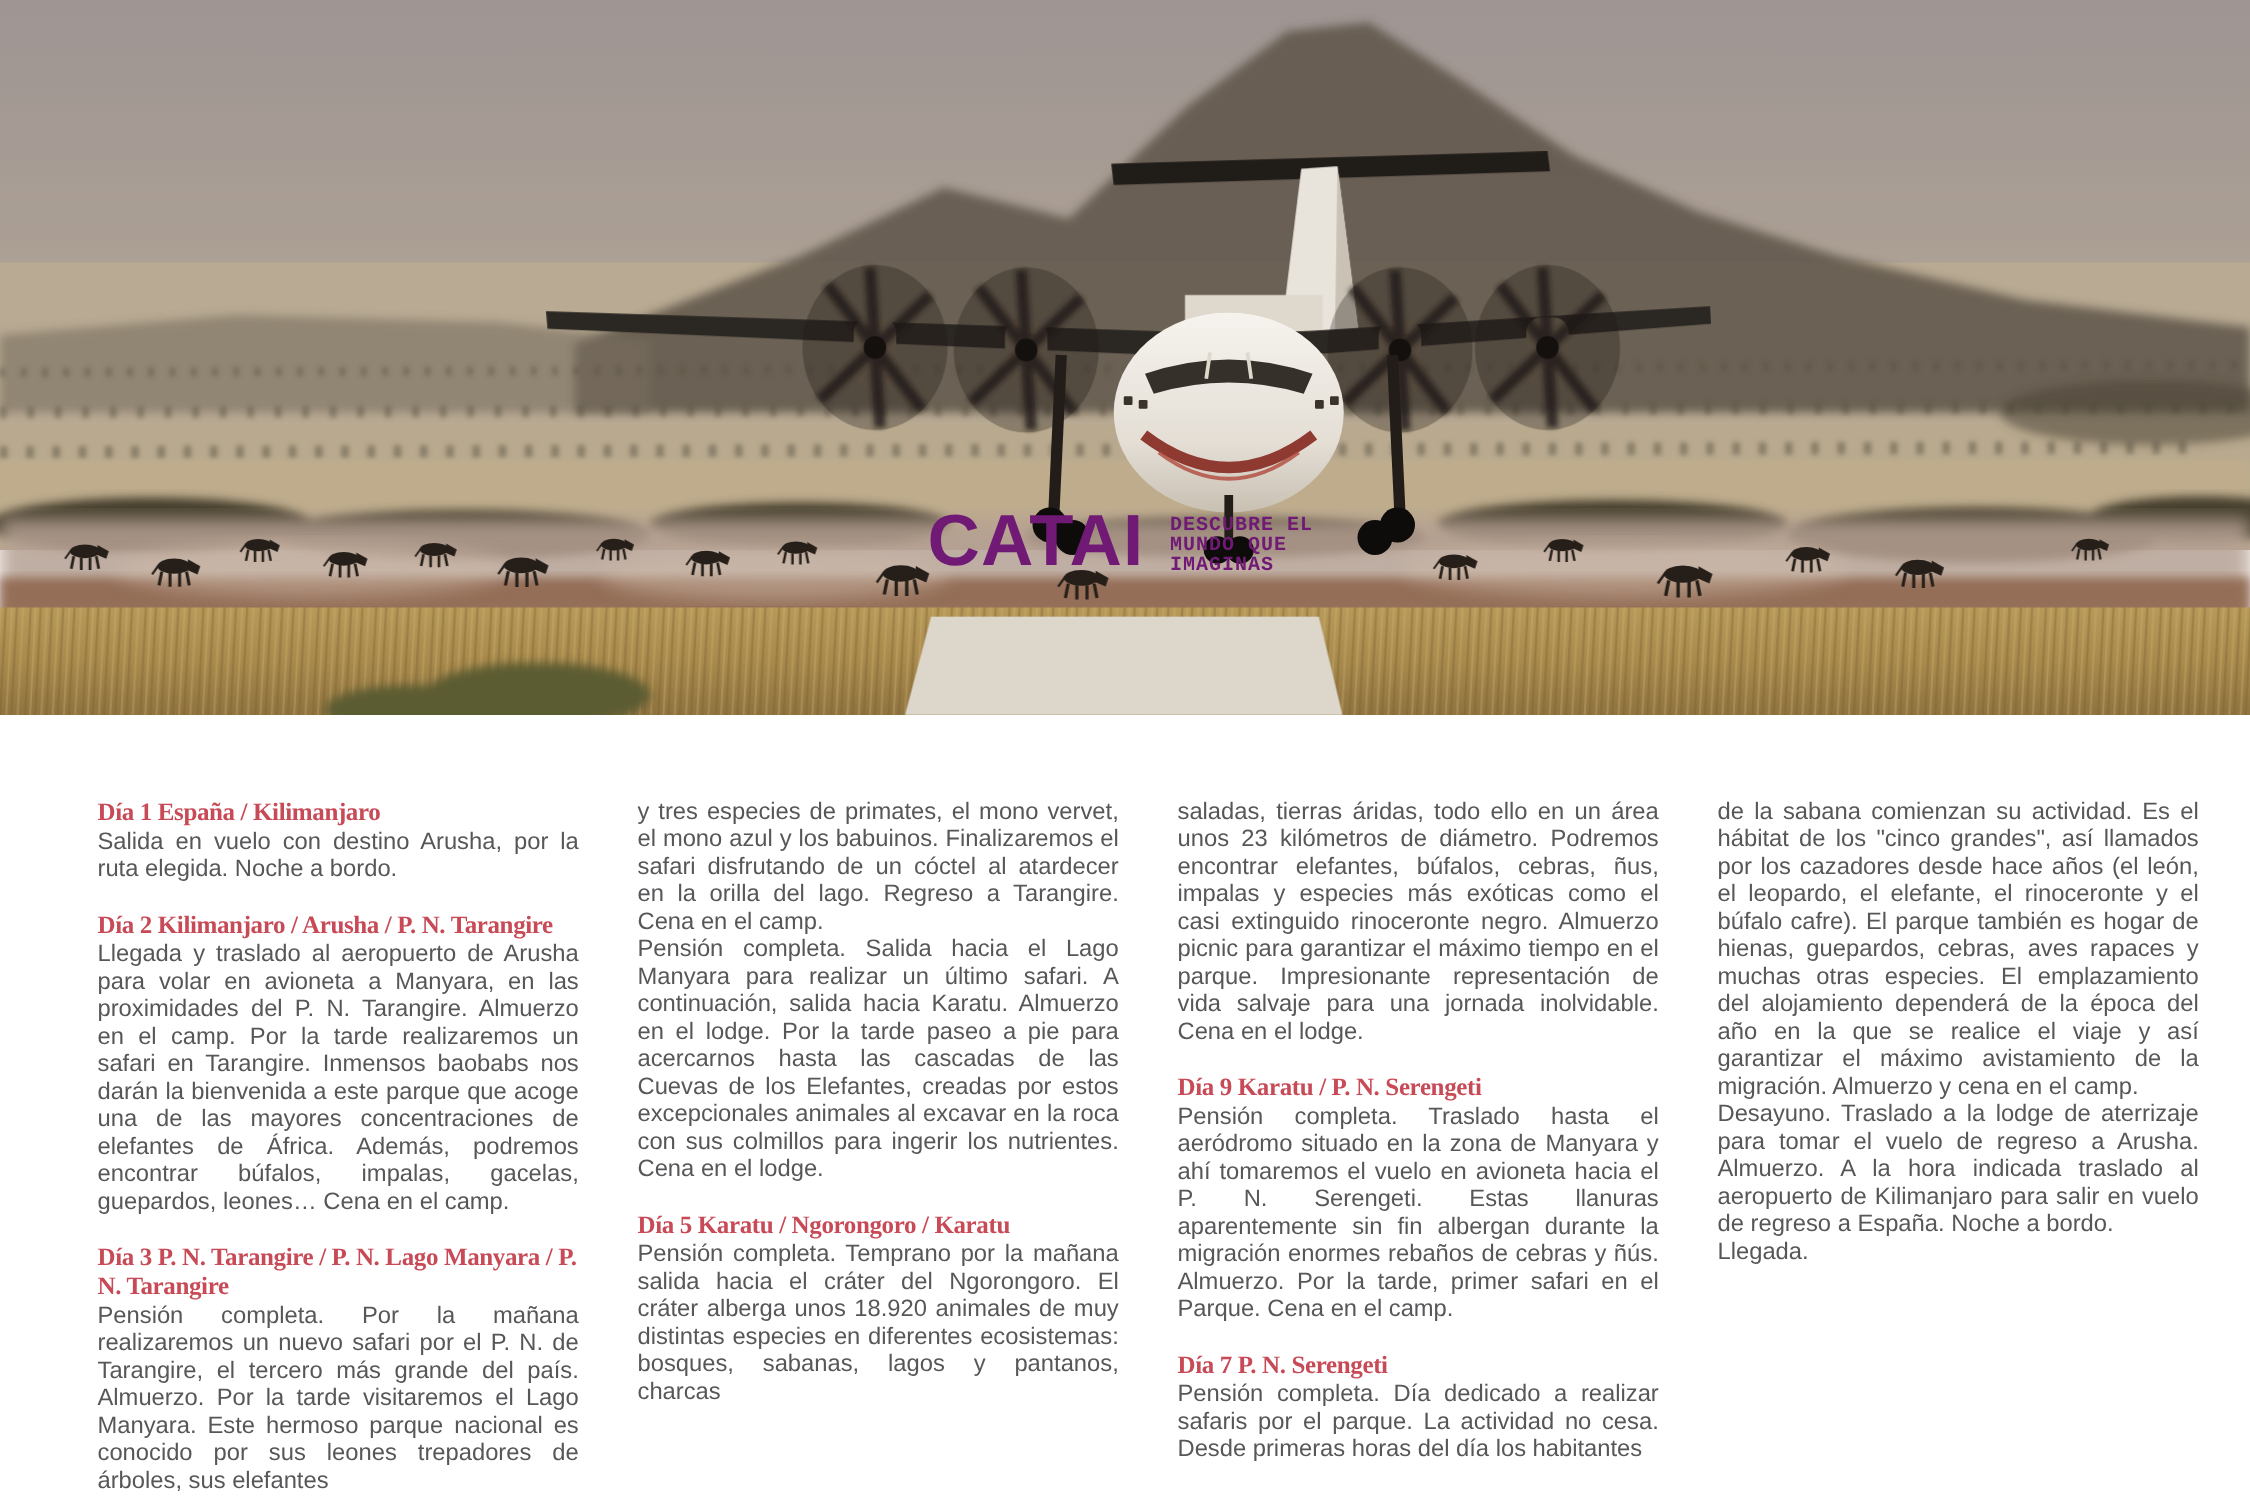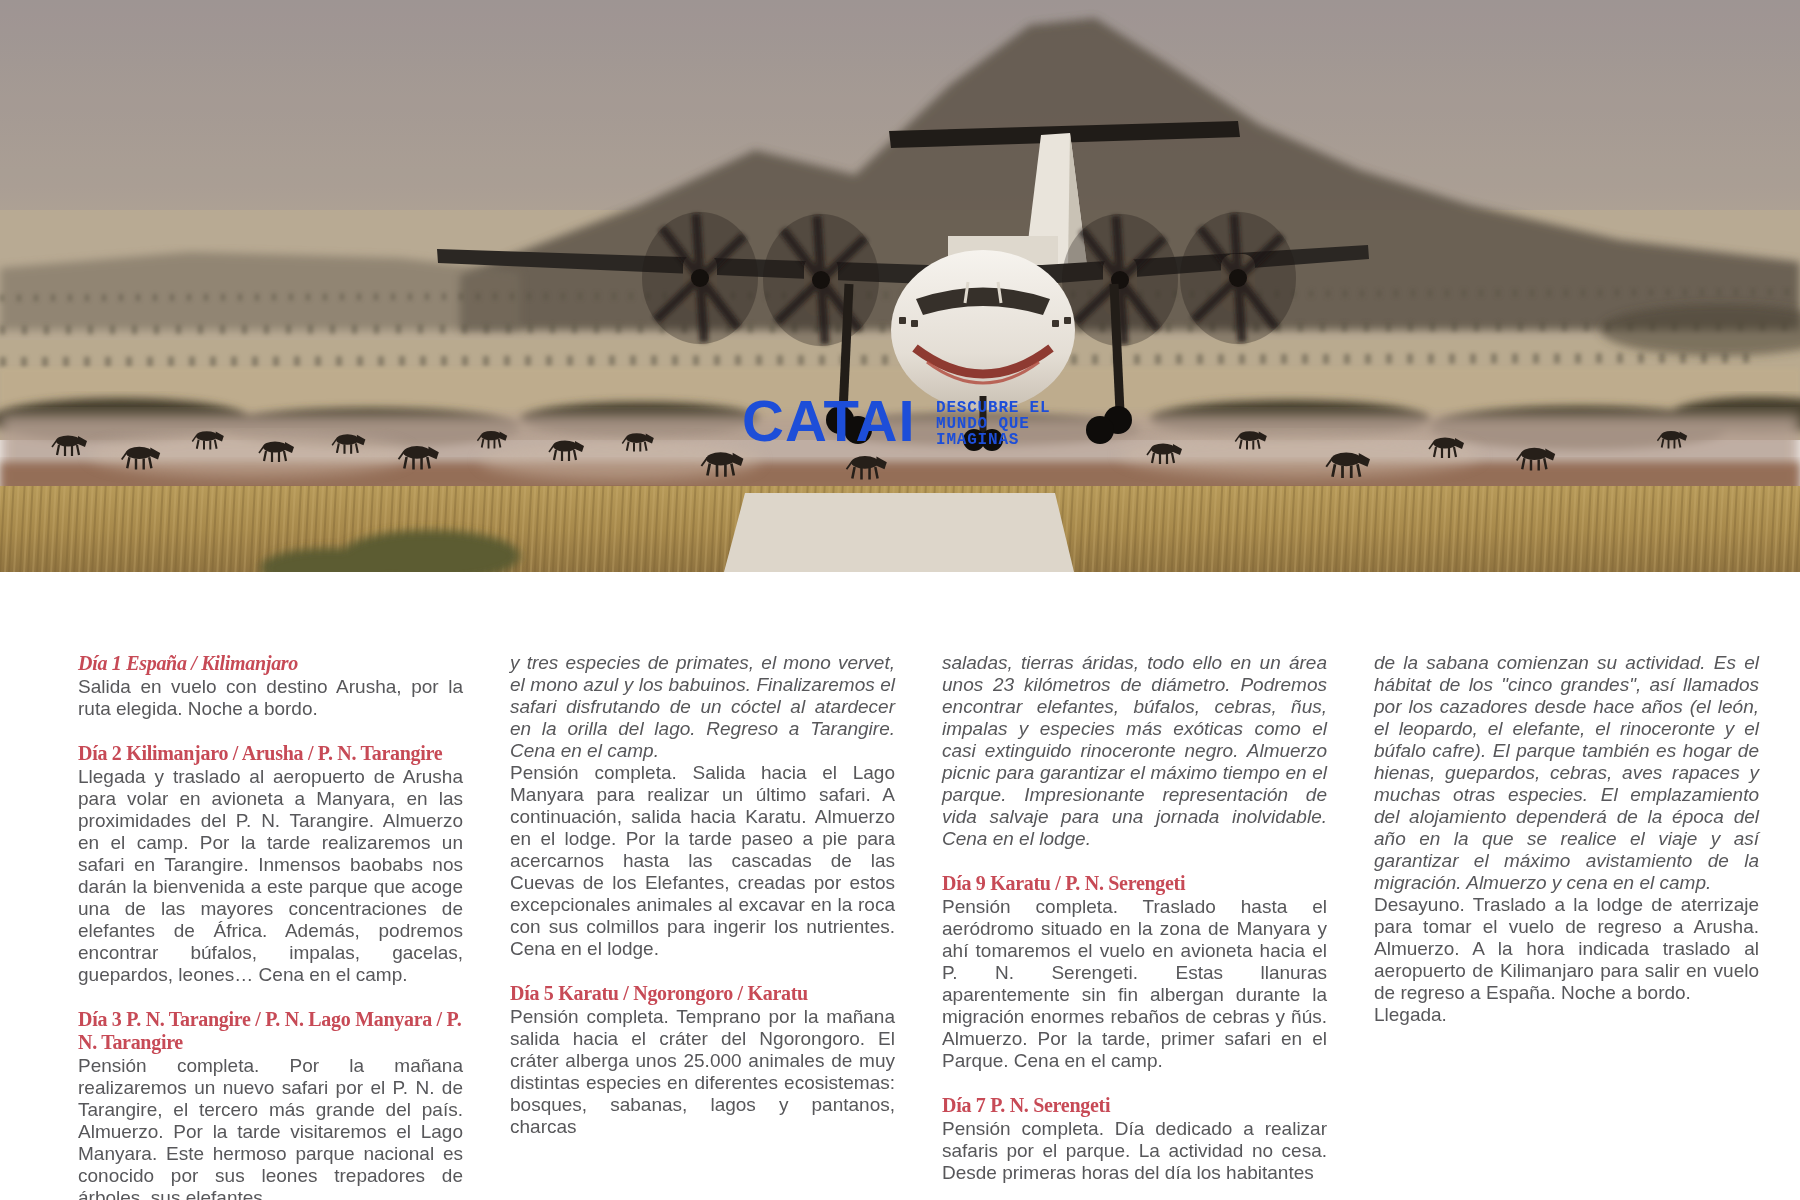--- a/index.html
+++ b/index.html
@@ -1,35 +1,35 @@
 <!DOCTYPE html>
 <html lang="es"><head>
 <meta charset="utf-8">
 <style>
   html,body{margin:0;padding:0;background:#ffffff;}
   .page{position:relative;width:1800px;height:1200px;overflow:hidden;background:#ffffff;
         font-family:"Liberation Sans",sans-serif;}
   
   .hero{position:absolute;left:0;top:0;width:1800px;height:572px;overflow:hidden;}
   .hero svg{display:block;}
-  .logo-block{position:absolute;left:742px;top:392px;color:#1d4ed8;}
+  .logo-block{position:absolute;left:742px;top:404px;color:#701a75;}
   .logo-text{font-size:58px;font-weight:bold;line-height:1;letter-spacing:1px;
              font-family:"Liberation Sans",sans-serif;}
   .tagline{position:absolute;left:194px;top:8px;width:140px;}
   .tagline span{display:block;font-size:16px;line-height:16px;font-weight:bold;letter-spacing:0.8px;font-family:Liberation Mono, monospace;}
   .runway-trapezoid{position:absolute;left:724px;top:493px;width:350px;height:79px;
                     background:#ddd6ca;clip-path:polygon(21px 0,331px 0,350px 79px,0 79px);}
   
   .itinerary{position:absolute;left:78px;top:636px;width:1681px;display:flex;gap:47px;}
   .col{width:385px;color:#57575a;font-size:19px;line-height:22px;text-align:justify;
        hyphens:auto;-webkit-hyphens:auto;}
   .col p{margin:0;}
   .col h3{font-family:"Liberation Serif",serif;font-weight:bold;font-size:20px;line-height:23px;
           letter-spacing:-0.3px;color:#c74a56;margin:22px 0 1px 0;text-align:left;}
-  .col > :first-child{margin-top:16px;font-style:italic;}
+  .col > :first-child{margin-top:3px;}
 </style>
 </head>
 <body>
 
 <div class="page">
 
   <div class="hero">
     <svg width="1800" height="572" viewBox="0 0 1800 572">
       <defs>
         <linearGradient id="sky" x1="0" y1="0" x2="0" y2="1">
@@ -195,21 +195,21 @@
         <p>Salida en vuelo con destino Arusha, por la ruta elegida. Noche a bordo.</p>
         <h3>Día 2 Kilimanjaro / Arusha / P. N. Tarangire</h3>
         <p>Llegada y traslado al aeropuerto de Arusha para volar en avioneta a Manyara, en las proximidades del P. N. Tarangire. Almuerzo en el camp. Por la tarde realizaremos un safari en Tarangire. Inmensos baobabs nos darán la bienvenida a este parque que acoge una de las mayores concentraciones de elefantes de África. Además, podremos encontrar búfalos, impalas, gacelas, guepardos, leones… Cena en el camp.</p>
         <h3>Día 3 P. N. Tarangire / P. N. Lago Manyara / P. N. Tarangire</h3>
         <p>Pensión completa. Por la mañana realizaremos un nuevo safari por el P. N. de Tarangire, el tercero más grande del país. Almuerzo. Por la tarde visitaremos el Lago Manyara. Este hermoso parque nacional es conocido por sus leones trepadores de árboles, sus elefantes</p>
       </div>
       <div class="col">
         <p>y tres especies de primates, el mono vervet, el mono azul y los babuinos. Finalizaremos el safari disfrutando de un cóctel al atardecer en la orilla del lago. Regreso a Tarangire. Cena en el camp.</p>
         <p>Pensión completa. Salida hacia el Lago Manyara para realizar un último safari. A continuación, salida hacia Karatu. Almuerzo en el lodge. Por la tarde paseo a pie para acercarnos hasta las cascadas de las Cuevas de los Elefantes, creadas por estos excepcionales animales al excavar en la roca con sus colmillos para ingerir los nutrientes. Cena en el lodge.</p>
         <h3>Día 5 Karatu / Ngorongoro / Karatu</h3>
-        <p>Pensión completa. Temprano por la mañana salida hacia el cráter del Ngorongoro. El cráter alberga unos 25.000 animales de muy distintas especies en diferentes ecosistemas: bosques, sabanas, lagos y pantanos, charcas</p>
+        <p>Pensión completa. Temprano por la mañana salida hacia el cráter del Ngorongoro. El cráter alberga unos 18.920 animales de muy distintas especies en diferentes ecosistemas: bosques, sabanas, lagos y pantanos, charcas</p>
       </div>
       <div class="col">
         <p>saladas, tierras áridas, todo ello en un área unos 23 kilómetros de diámetro. Podremos encontrar elefantes, búfalos, cebras, ñus, impalas y especies más exóticas como el casi extinguido rinoceronte negro. Almuerzo picnic para garantizar el máximo tiempo en el parque. Impresionante representación de vida salvaje para una jornada inolvidable. Cena en el lodge.</p>
         <h3>Día 9 Karatu / P. N. Serengeti</h3>
         <p>Pensión completa. Traslado hasta el aeródromo situado en la zona de Manyara y ahí tomaremos el vuelo en avioneta hacia el P. N. Serengeti. Estas llanuras aparentemente sin fin albergan durante la migración enormes rebaños de cebras y ñús. Almuerzo. Por la tarde, primer safari en el Parque. Cena en el camp.</p>
         <h3>Día 7 P. N. Serengeti</h3>
         <p>Pensión completa. Día dedicado a realizar safaris por el parque. La actividad no cesa. Desde primeras horas del día los habitantes</p>
       </div>
       <div class="col">
         <p>de la sabana comienzan su actividad. Es el hábitat de los "cinco grandes", así llamados por los cazadores desde hace años (el león, el leopardo, el elefante, el rinoceronte y el búfalo cafre). El parque también es hogar de hienas, guepardos, cebras, aves rapaces y muchas otras especies. El emplazamiento del alojamiento dependerá de la época del año en la que se realice el viaje y así garantizar el máximo avistamiento de la migración. Almuerzo y cena en el camp.</p>

